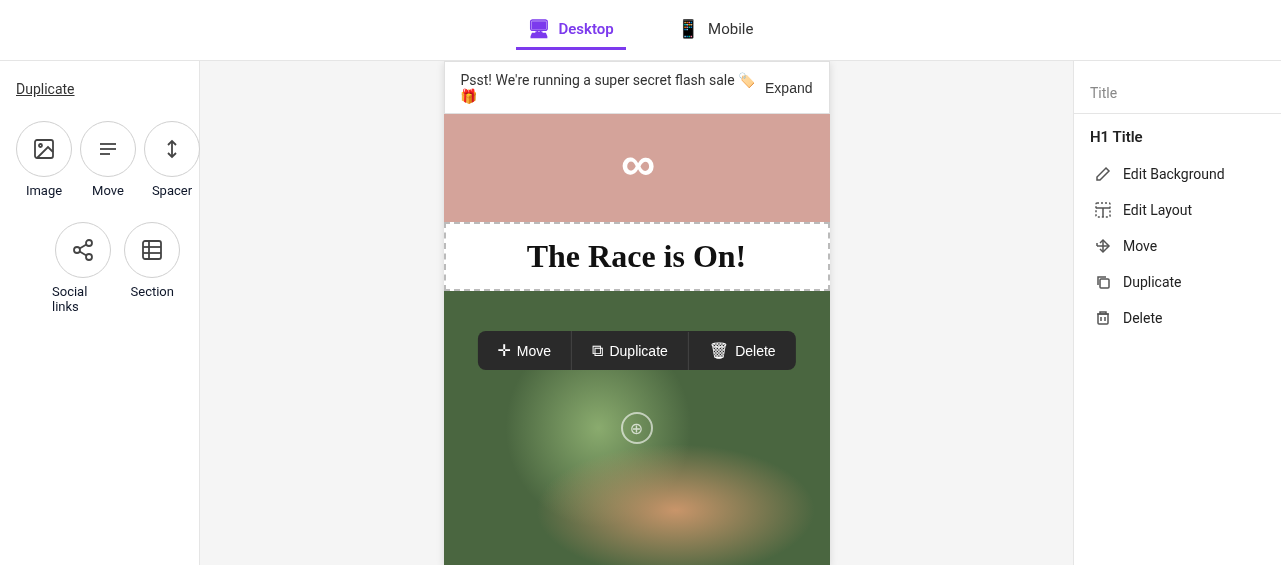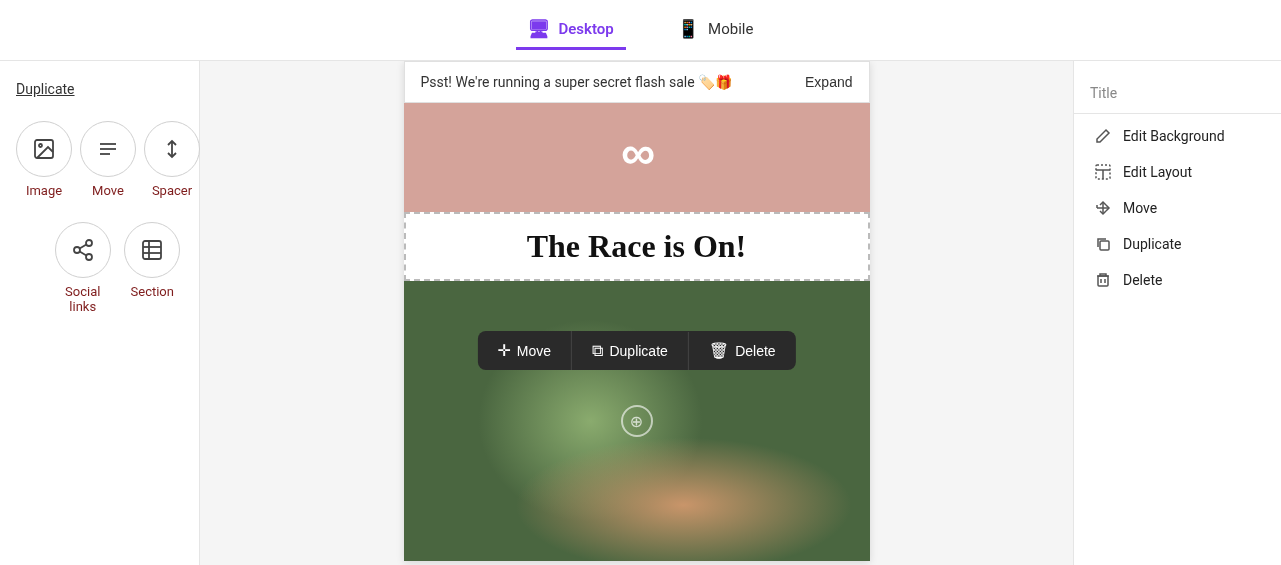--- a/index.html
+++ b/index.html
@@ -93,38 +93,37 @@
       border: 1.5px solid #d0d0d0;
       display: flex;
       align-items: center;
       justify-content: center;
       background: #fff;
       font-size: 22px;
       color: #444;
     }
     .tool-label {
       font-size: 13px;
-      color: #7f1d1d;
-      text-align: center;
+      color: #0f172a;
     }
 
     
     .canvas-area {
       flex: 1;
       background: #f5f5f5;
       display: flex;
       flex-direction: column;
       align-items: center;
       padding: 0;
       overflow: hidden;
       position: relative;
     }
 
     .email-preview {
-      width: 466px;
+      width: 386px;
       background: #fff;
       box-shadow: 0 2px 8px rgba(0,0,0,0.12);
       display: flex;
       flex-direction: column;
       overflow: hidden;
     }
 
     
     .flash-sale-bar {
       background: #fff;
@@ -429,20 +428,21 @@
       <button class="toolbar-btn">
         <span class="toolbar-icon">🗑</span>
         <span>Delete</span>
       </button>
     </div>
   </div>
 
   <div class="right-sidebar">
     <div class="right-section-label">Title</div>
     <div class="divider-line"></div>
+    <div class="right-section-header">H1 Title</div>
 
     <div class="right-sidebar-item">
       <span class="item-icon">
         <svg width="16" height="16" viewBox="0 0 16 16" fill="none" stroke="#555" stroke-width="1.5">
           <path d="M11 2l3 3-9 9H2v-3L11 2z"></path>
         </svg>
       </span>
       <span>Edit Background</span>
     </div>
 

